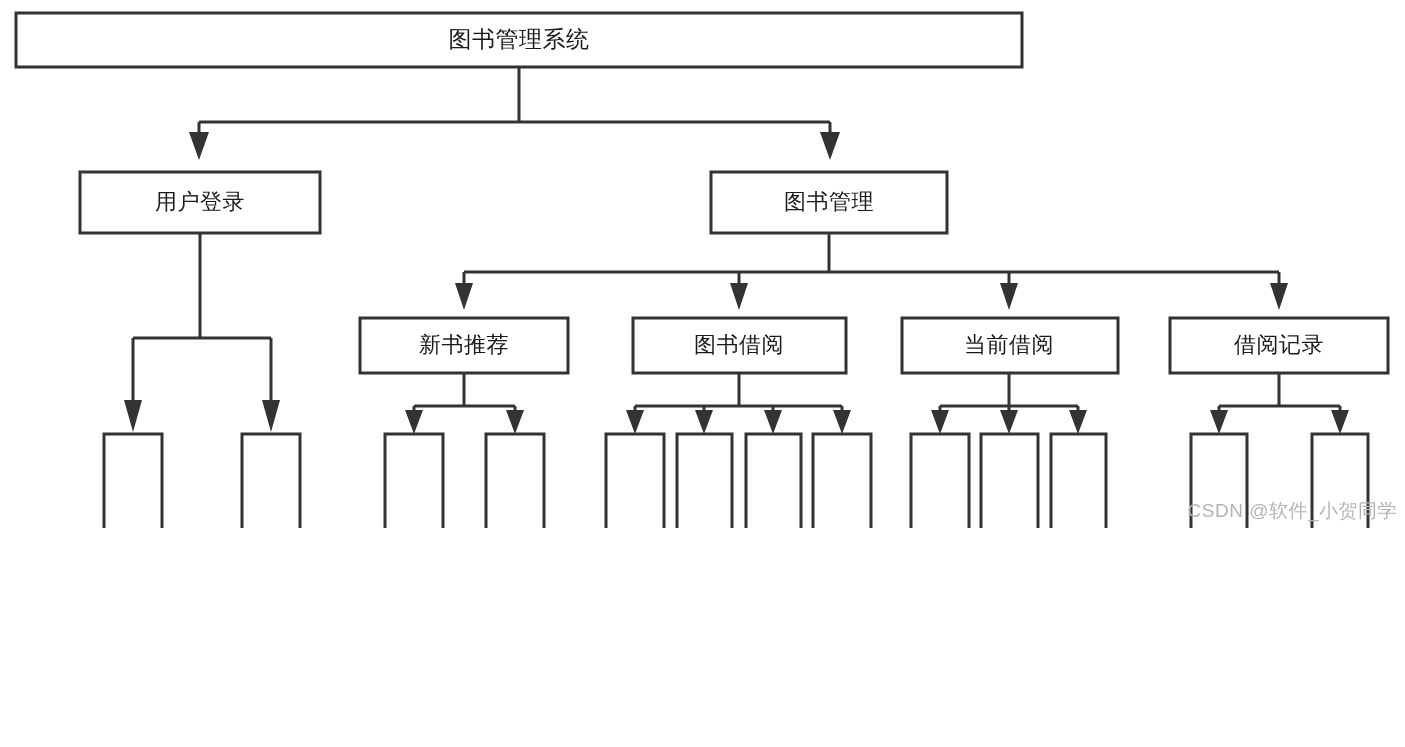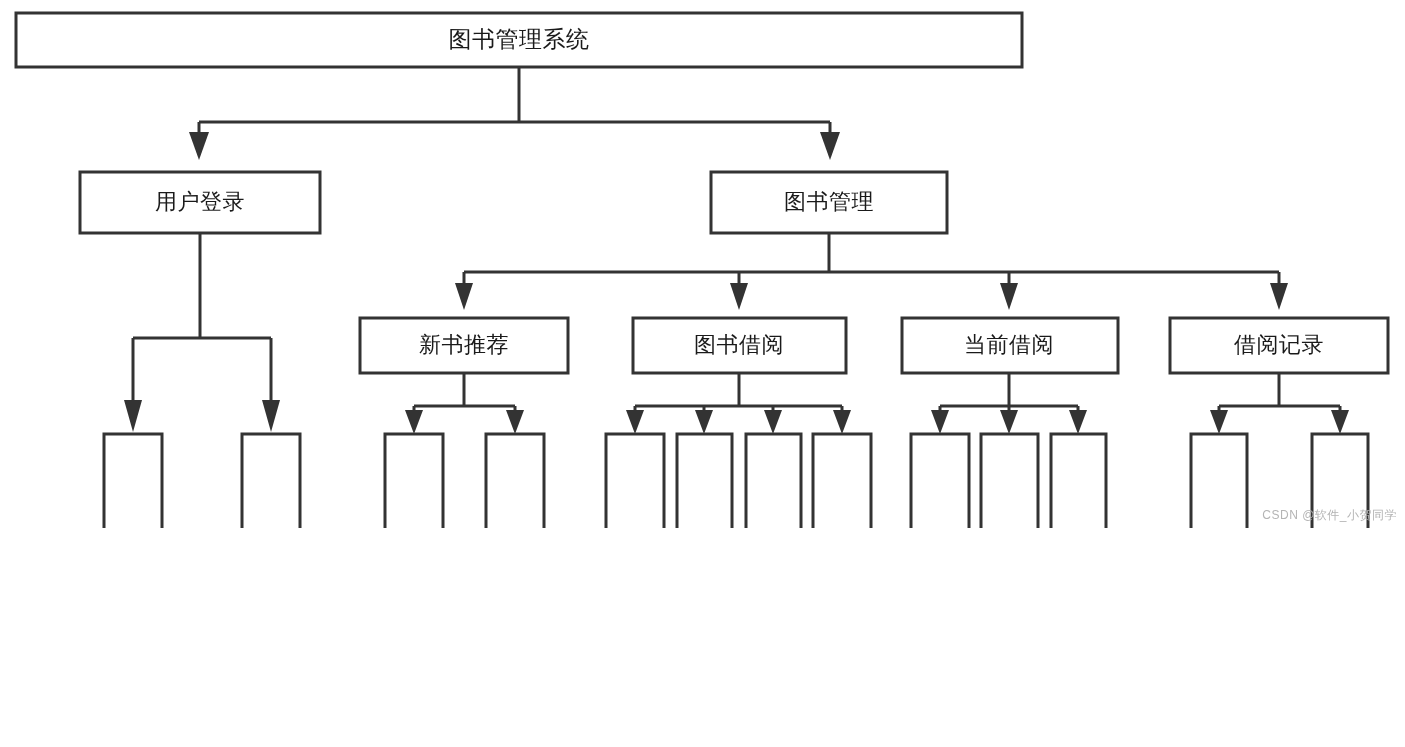--- a/index.html
+++ b/index.html
@@ -57,21 +57,21 @@
     text-orientation: upright;
     text-anchor: middle;
     letter-spacing: 2px;
     white-space: pre;
   }
   .watermark {
     position: absolute;
     right: 8px;
     bottom: 4px;
     font-family: "Liberation Sans", "DejaVu Sans", sans-serif;
-    font-size: 12px;
+    font-size: 19px;
     color: #b4b4b4;
     letter-spacing: 0.5px;
     user-select: none;
     pointer-events: none;
   }
 </style>
 </head>
 <body>
 
 <div id="diagram-root">

